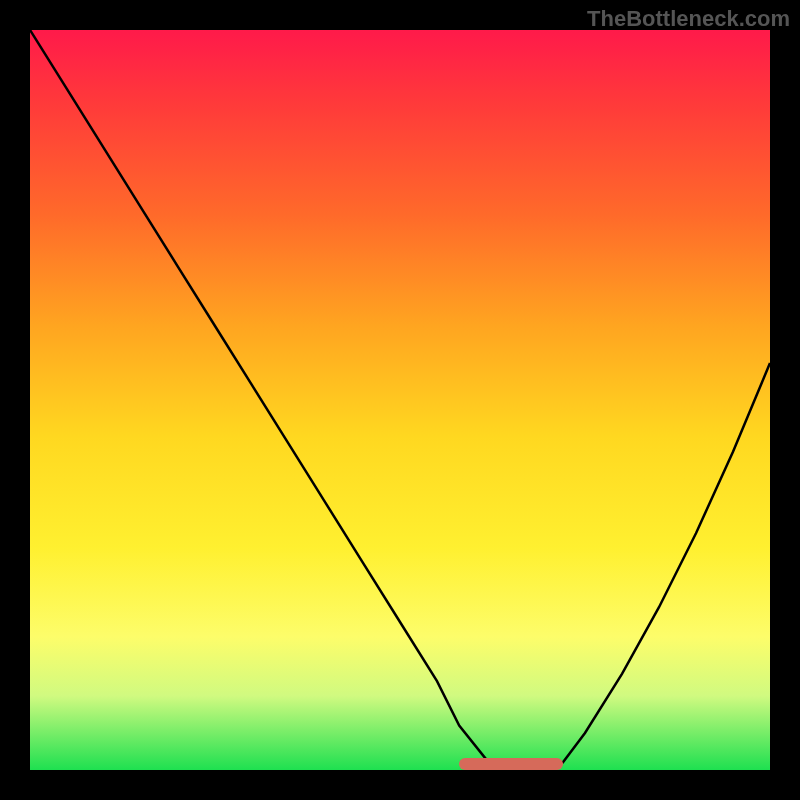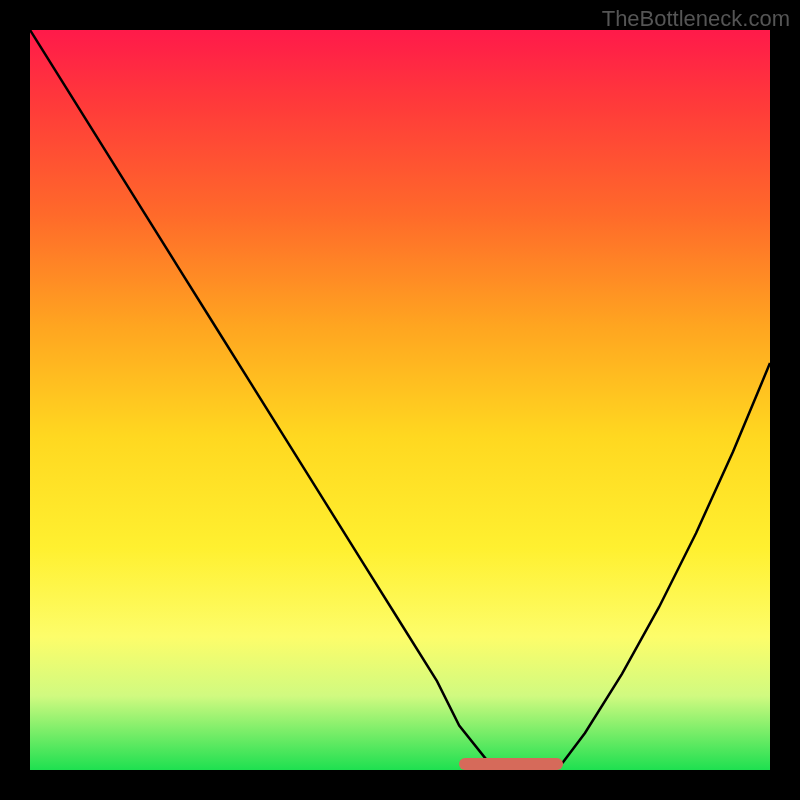--- a/index.html
+++ b/index.html
@@ -21,21 +21,21 @@
       #fdfd6a 82%,
       #d0fa80 90%,
       #1ee050 100%);
   }
   .watermark {
     position: absolute;
     top: 6px;
     right: 10px;
     color: #555;
     font-size: 22px;
-    font-weight: 400;
+    font-weight: 700;
     font-family: Arial, sans-serif;
     z-index: 10;
   }
   svg.curve {
     position: absolute;
     left: 0; top: 0;
     width: 740px;
     height: 740px;
   }
   .valley-marker {

